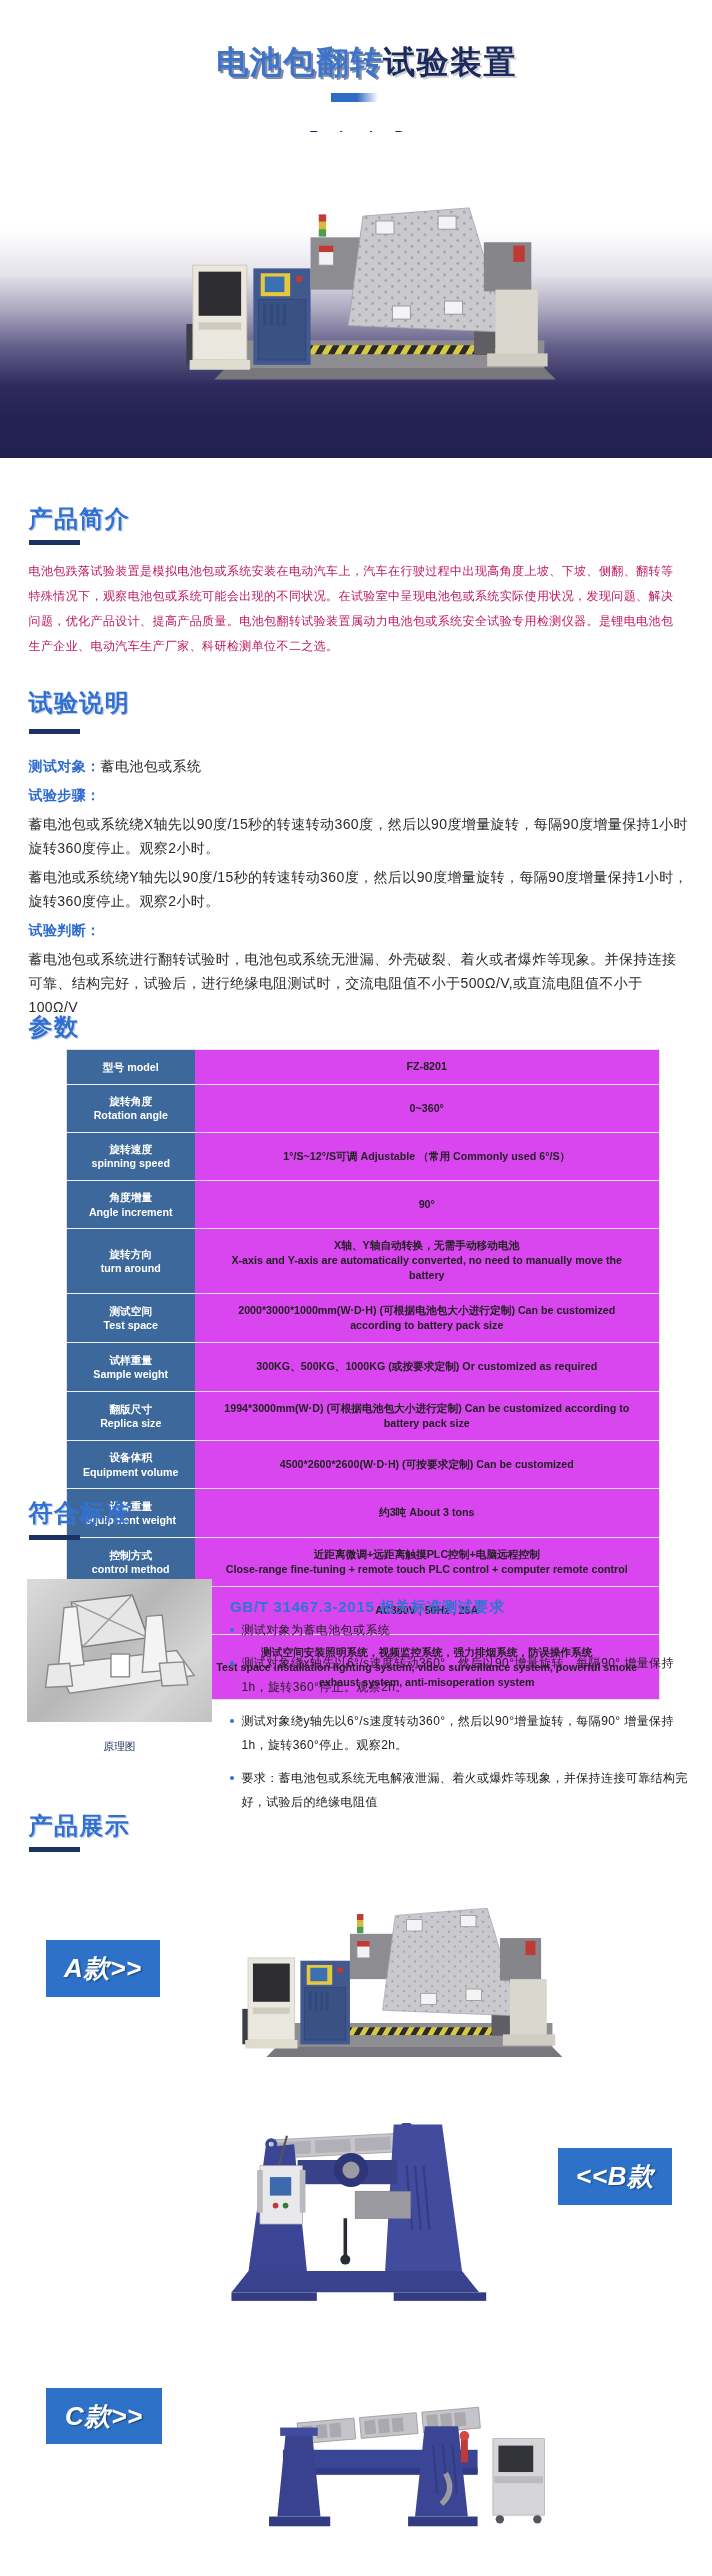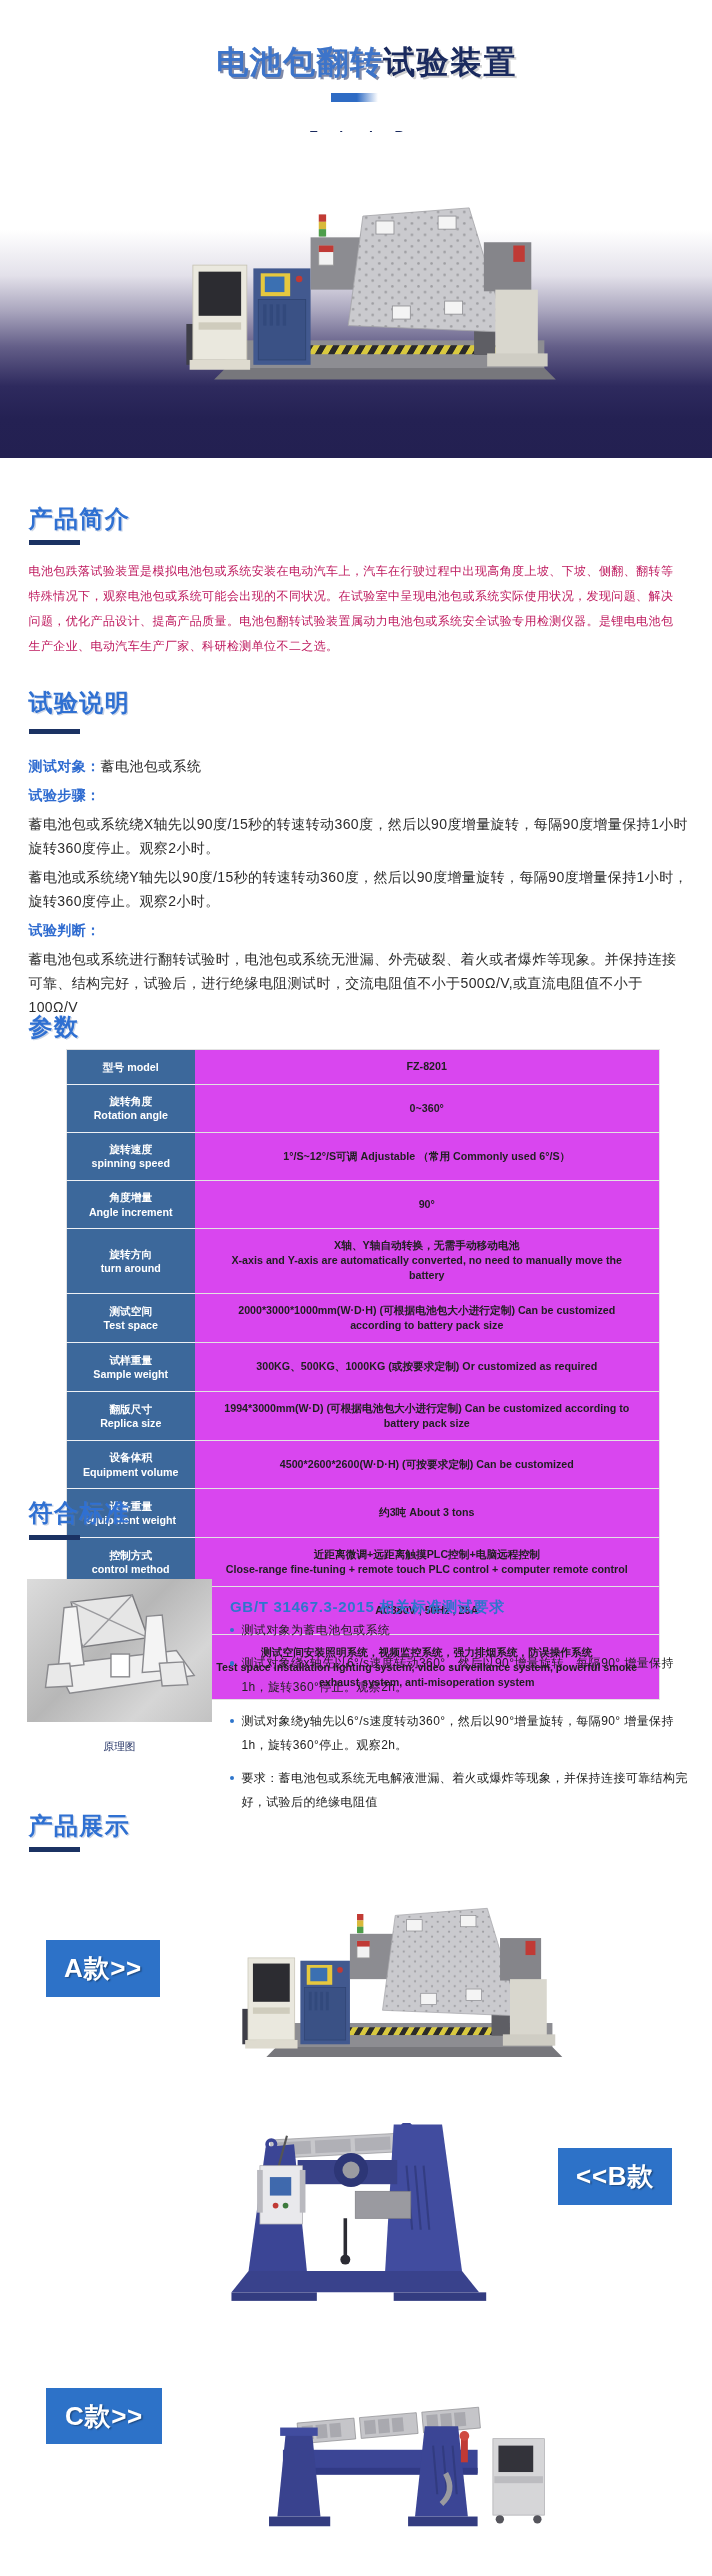--- a/index.html
+++ b/index.html
@@ -55,21 +55,21 @@
                  font-size:15px; font-weight:bold; color:#2e75cc; letter-spacing:0.7px; }
   .std-bullets { position:absolute; top:1596px; left:230px; width:460px;margin-top:22px; }
   .std-bullets p { position:relative; padding-left:11.4px; margin-bottom:9.3px;
                    font-size:12px; line-height:24px; color:#222222; letter-spacing:0.4px; }
   .std-bullets p::before { content:""; position:absolute; left:0; top:10px; width:4.3px; height:4.3px;
                            border-radius:50%; background:#2e75cc; }
 
   
   .showcase-btn { position:absolute; background:#2d72c8; color:#ffffff; font-weight:bold;
                   font-size:26px; display:flex; align-items:center; justify-content:center;
-                  text-shadow:1.4px 1.4px 1.4px rgba(0,0,0,.35); letter-spacing:0.7px; cursor:pointer; border:none; }
+                  text-shadow:1.4px 1.4px 1.4px rgba(0,0,0,.35); letter-spacing:0.7px; cursor:pointer; border:none;font-style:italic; }
   #btn-a { left:46px;  top:1940px; width:114px; height:57px; }
   #btn-b { left:558px; top:2148px; width:114px; height:57px; }
   #btn-c { left:46px;  top:2388px; width:116px; height:56px; }
   .prod-a { position:absolute; left:214px; top:1904px; width:354px; height:163px; }
   .prod-b { position:absolute; left:180px; top:2123px; width:342px; height:185px; }
   .prod-c { position:absolute; left:212px; top:2390px; width:356px; height:146px; }
   svg { display:block; }
 </style>
 </head>
 <body>

